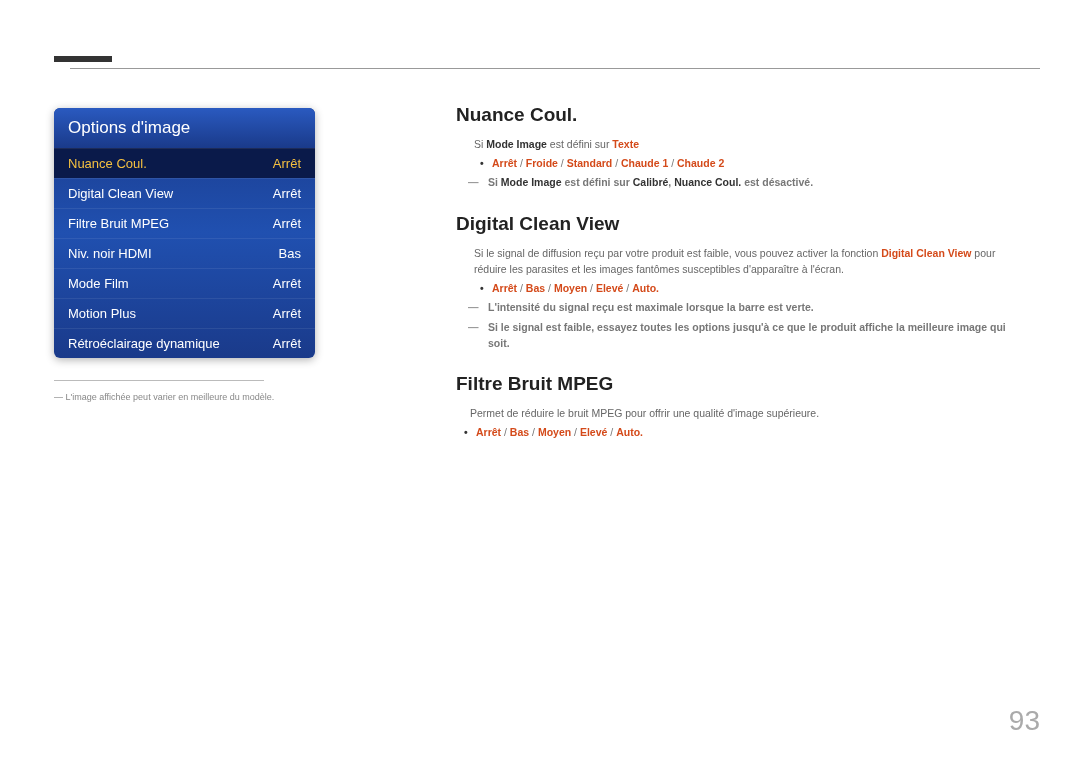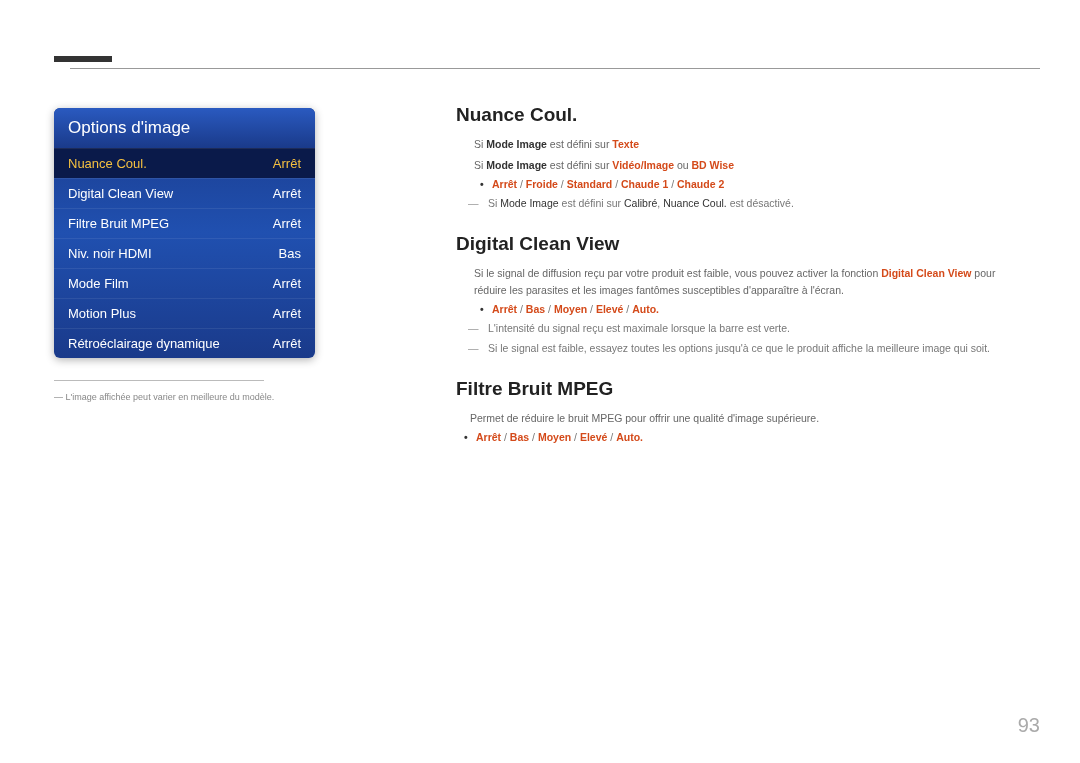--- a/index.html
+++ b/index.html
@@ -107,32 +107,33 @@
       left: 24px;
       color: #333;
     }
     .note {
       font-size: 10.5px;
       color: #777;
       padding-left: 32px;
       position: relative;
       line-height: 1.5;
       margin-bottom: 4px;
+      font-weight: bold;
     }
     .note::before {
       content: "―";
       position: absolute;
       left: 12px;
       color: #999;
     }
     .page-num {
       position: absolute;
       bottom: 26px;
       right: 40px;
-      font-size: 20px;
+      font-size: 28px;
       color: #aaa;
       font-weight: 300;
     }
     .sep { color: #777; font-weight: normal; }
   </style>
 </head>
 <body>
 
 <div class="header-tab"></div>
 <div class="header-line"></div>
@@ -175,23 +176,20 @@
   <span>L'image affichée peut varier en meilleure du modèle.</span>
 </div>
 
 <div class="content">
 
   <div class="section">
     <h2>Nuance Coul.</h2>
     <div class="body-text cond">
       <span>Si </span><span class="bold">Mode Image</span><span> est défini sur </span><span class="red">Texte</span>
     </div>
-    <div class="body-text cond">
-      <span>Si </span><span class="bold">Mode Image</span><span> est défini sur </span><span class="red">Vidéo/Image</span><span> ou </span><span class="red">BD Wise</span>
-    </div>
     <div class="bullet">
       <span>Arrêt</span><span class="sep"> / </span><span>Froide</span><span class="sep"> / </span><span>Standard</span><span class="sep"> / </span><span>Chaude 1</span><span class="sep"> / </span><span>Chaude 2</span>
     </div>
     <div class="note">
       <span>Si </span><span class="bold" style="color:#333">Mode Image</span><span> est défini sur </span><span class="bold" style="color:#333">Calibré</span><span>, </span><span class="bold" style="color:#333">Nuance Coul.</span><span> est désactivé.</span>
     </div>
   </div>
 
   <div class="section">
     <h2>Digital Clean View</h2>

